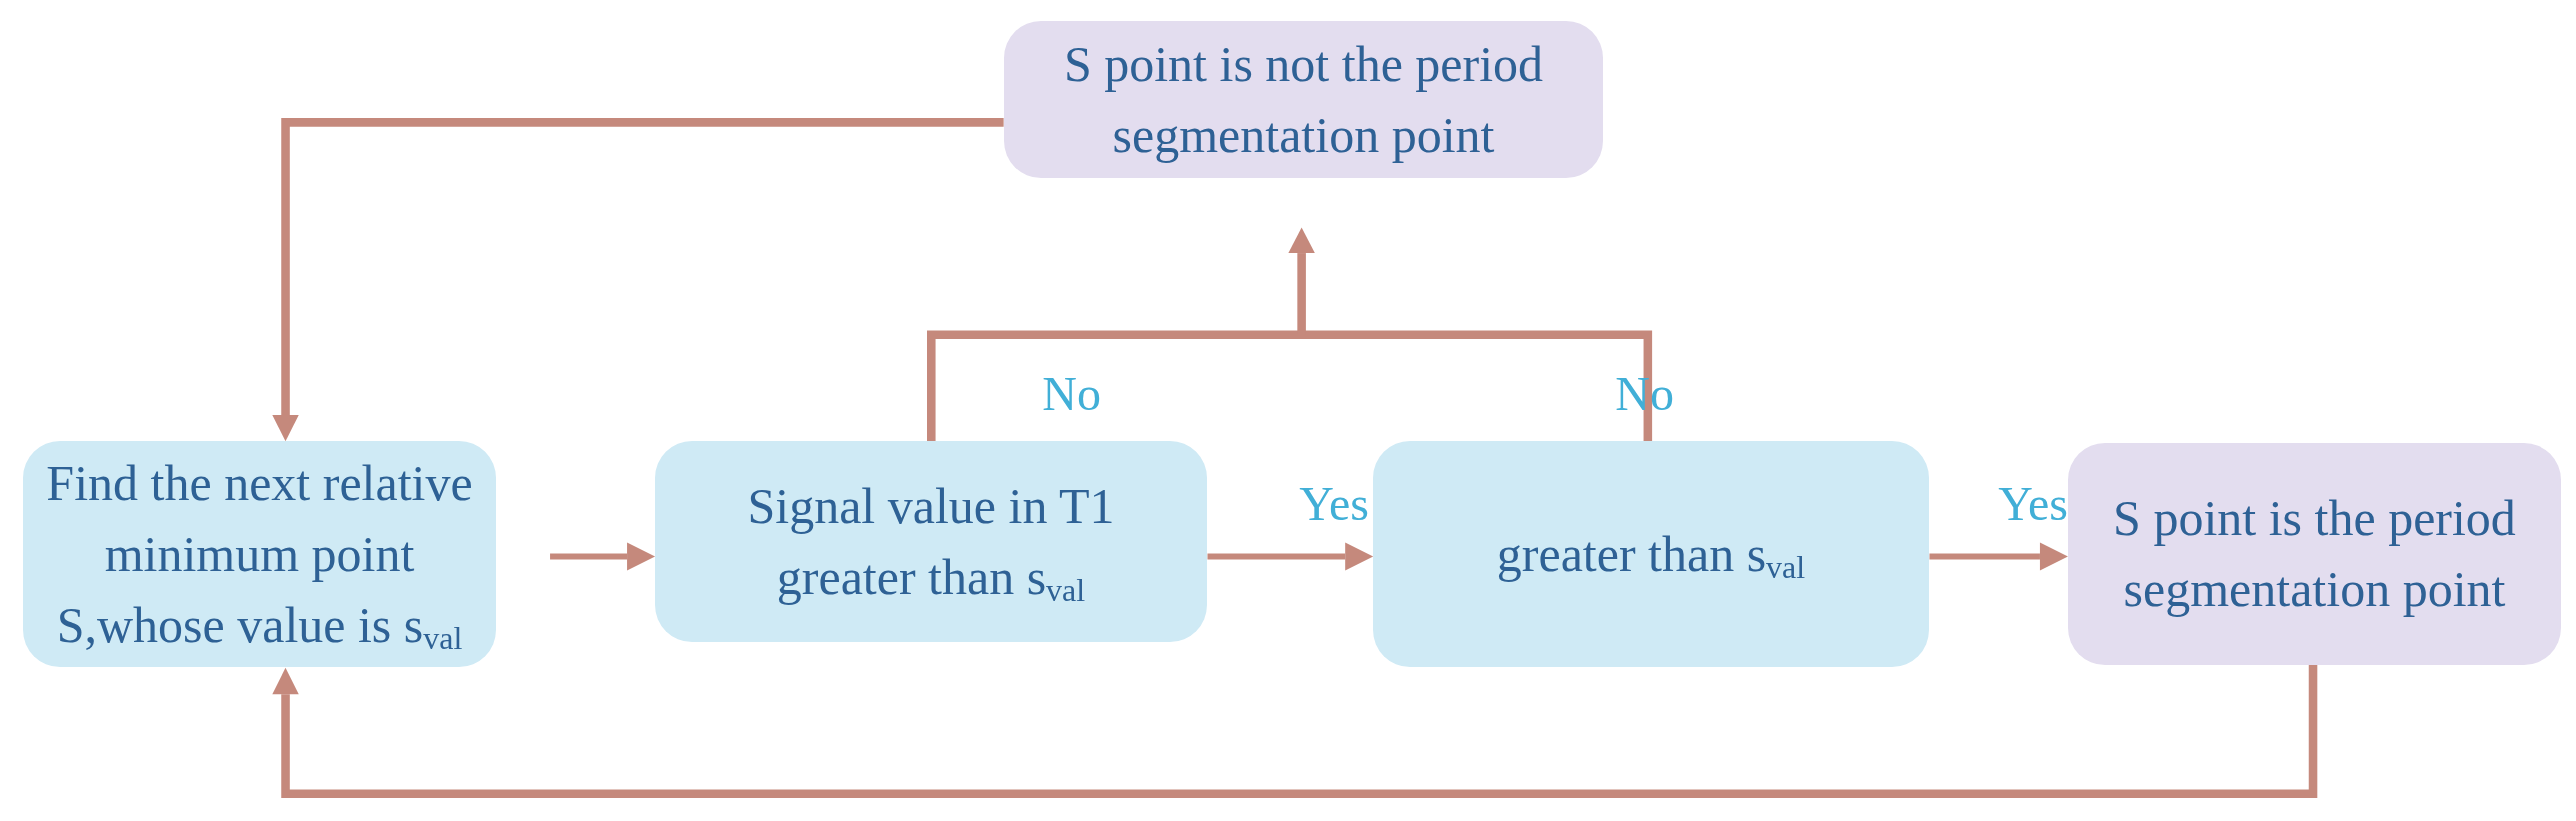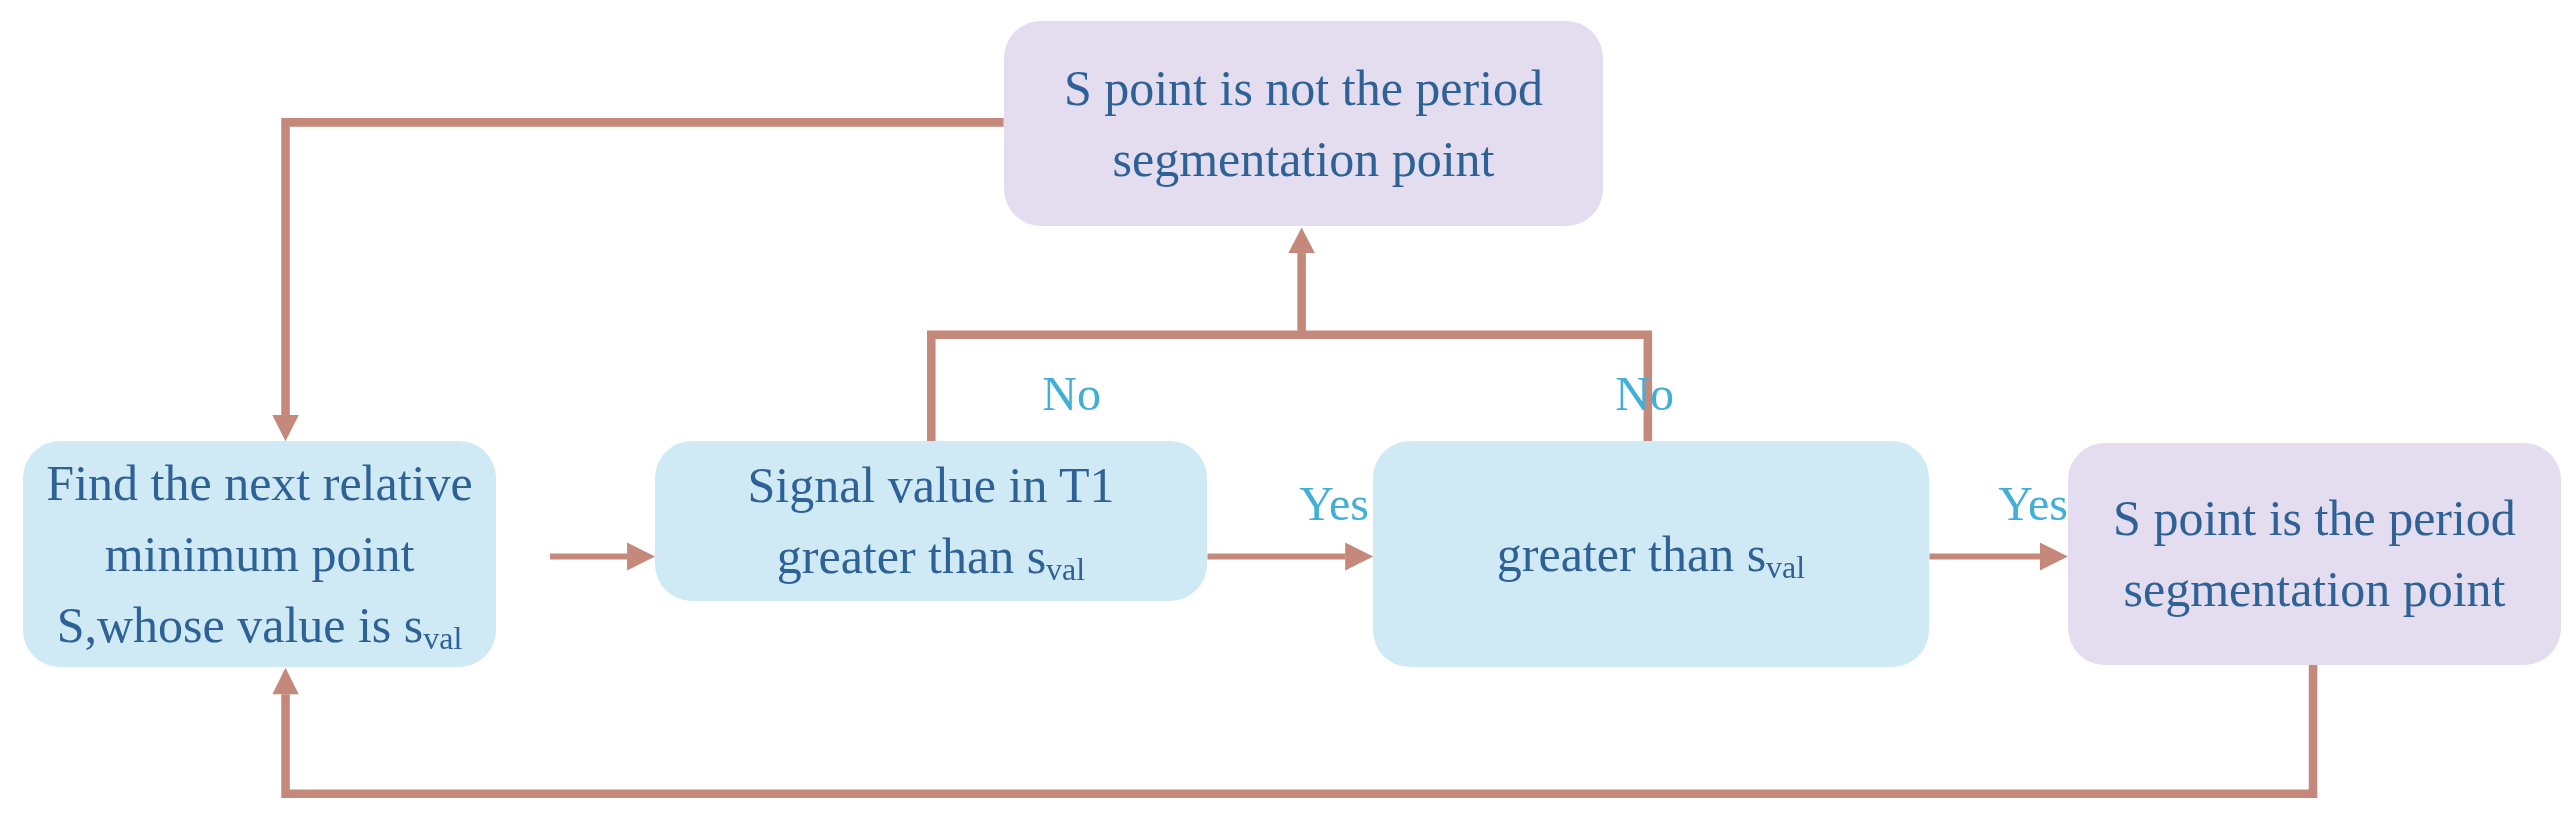--- a/index.html
+++ b/index.html
@@ -62,23 +62,23 @@
   }
   .edge-label {
     position: absolute;
     width: 171px;
     text-align: right;
     color: var(--label-cyan);
     font-size: 48px;
     line-height: 1;
   }
   
-  #node-not-period { left: 1004px; top: 21px;  width: 599px; height: 205px; }
+  #node-not-period { left: 1004px; top: 21px;  width: 599px; height: 157px; }
   #node-find       { left: 23px;   top: 441px; width: 473px; height: 226px; }
-  #node-t1         { left: 655px;  top: 441px; width: 552px; height: 160px; }
+  #node-t1         { left: 655px;  top: 441px; width: 552px; height: 201px; }
   #node-t2         { left: 1373px; top: 441px; width: 556px; height: 226px; }
   #node-is-period  { left: 2068px; top: 443px; width: 493px; height: 222px; }
   
   #label-yes-1 { left: 1198px; top: 480px; }
   #label-yes-2 { left: 1897px; top: 480px; }
   #label-no-1  { left: 930px; top: 370px; }
   #label-no-2  { left: 1503px; top: 370px; }
 </style>
 </head>
 <body>

